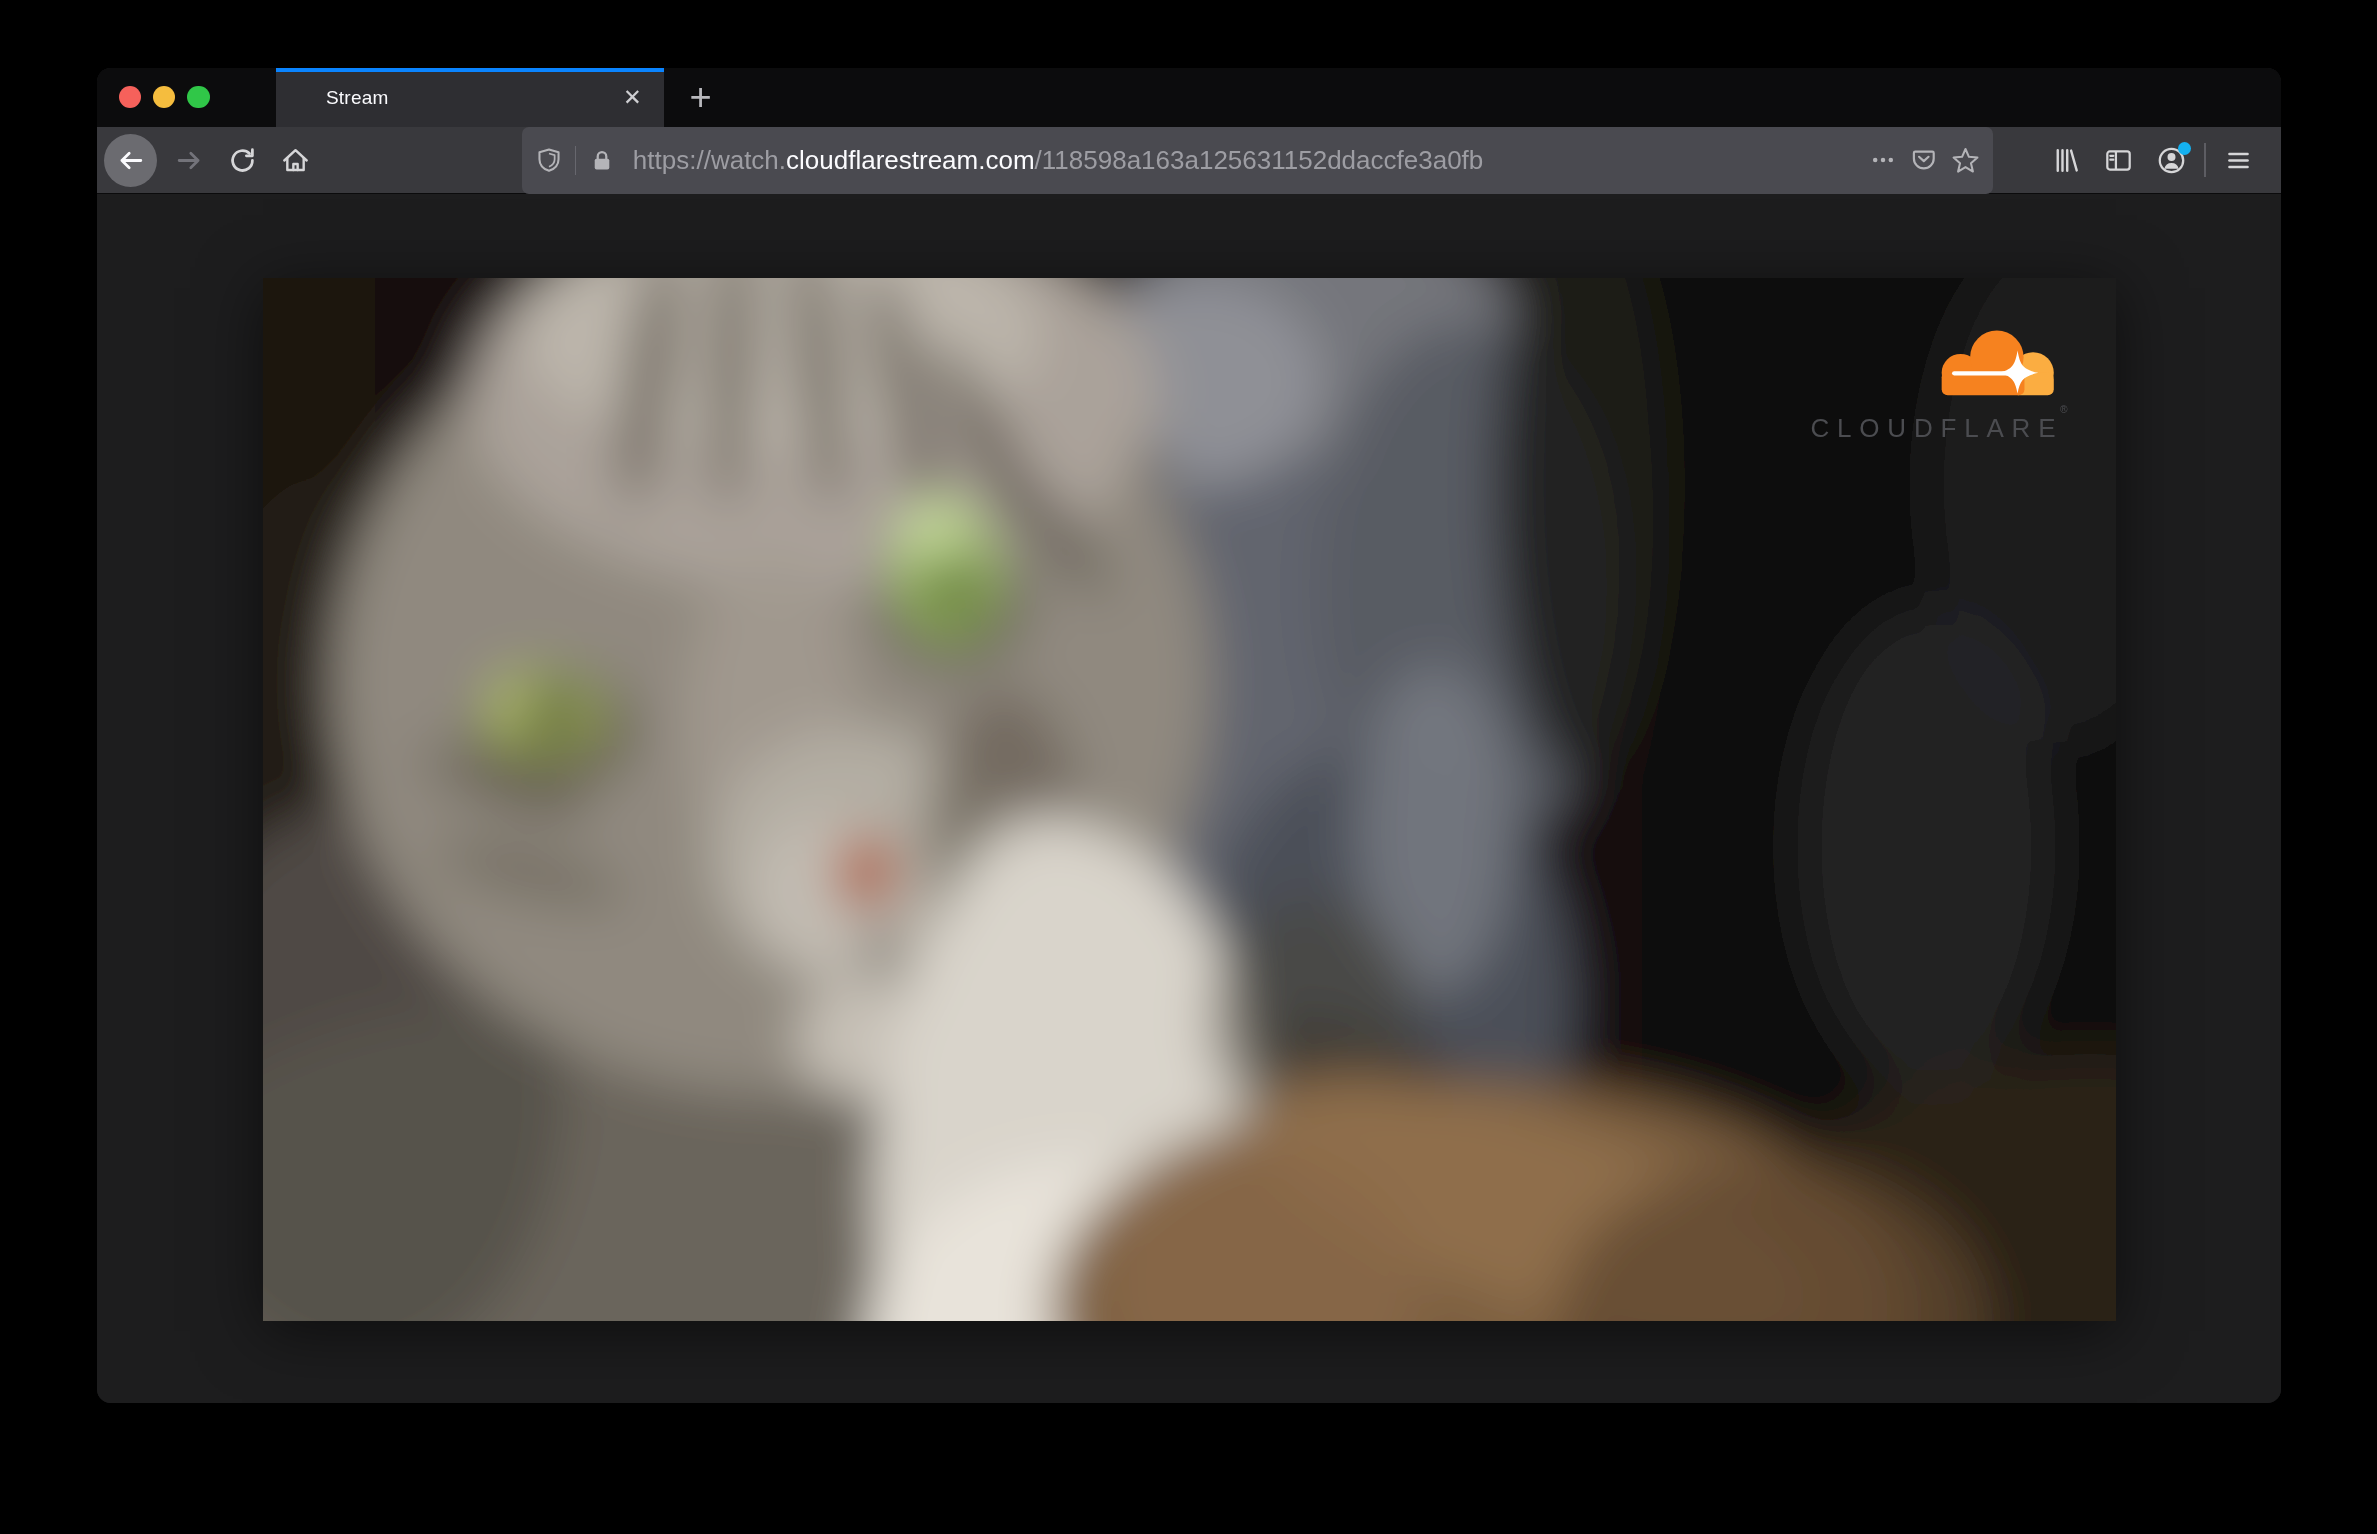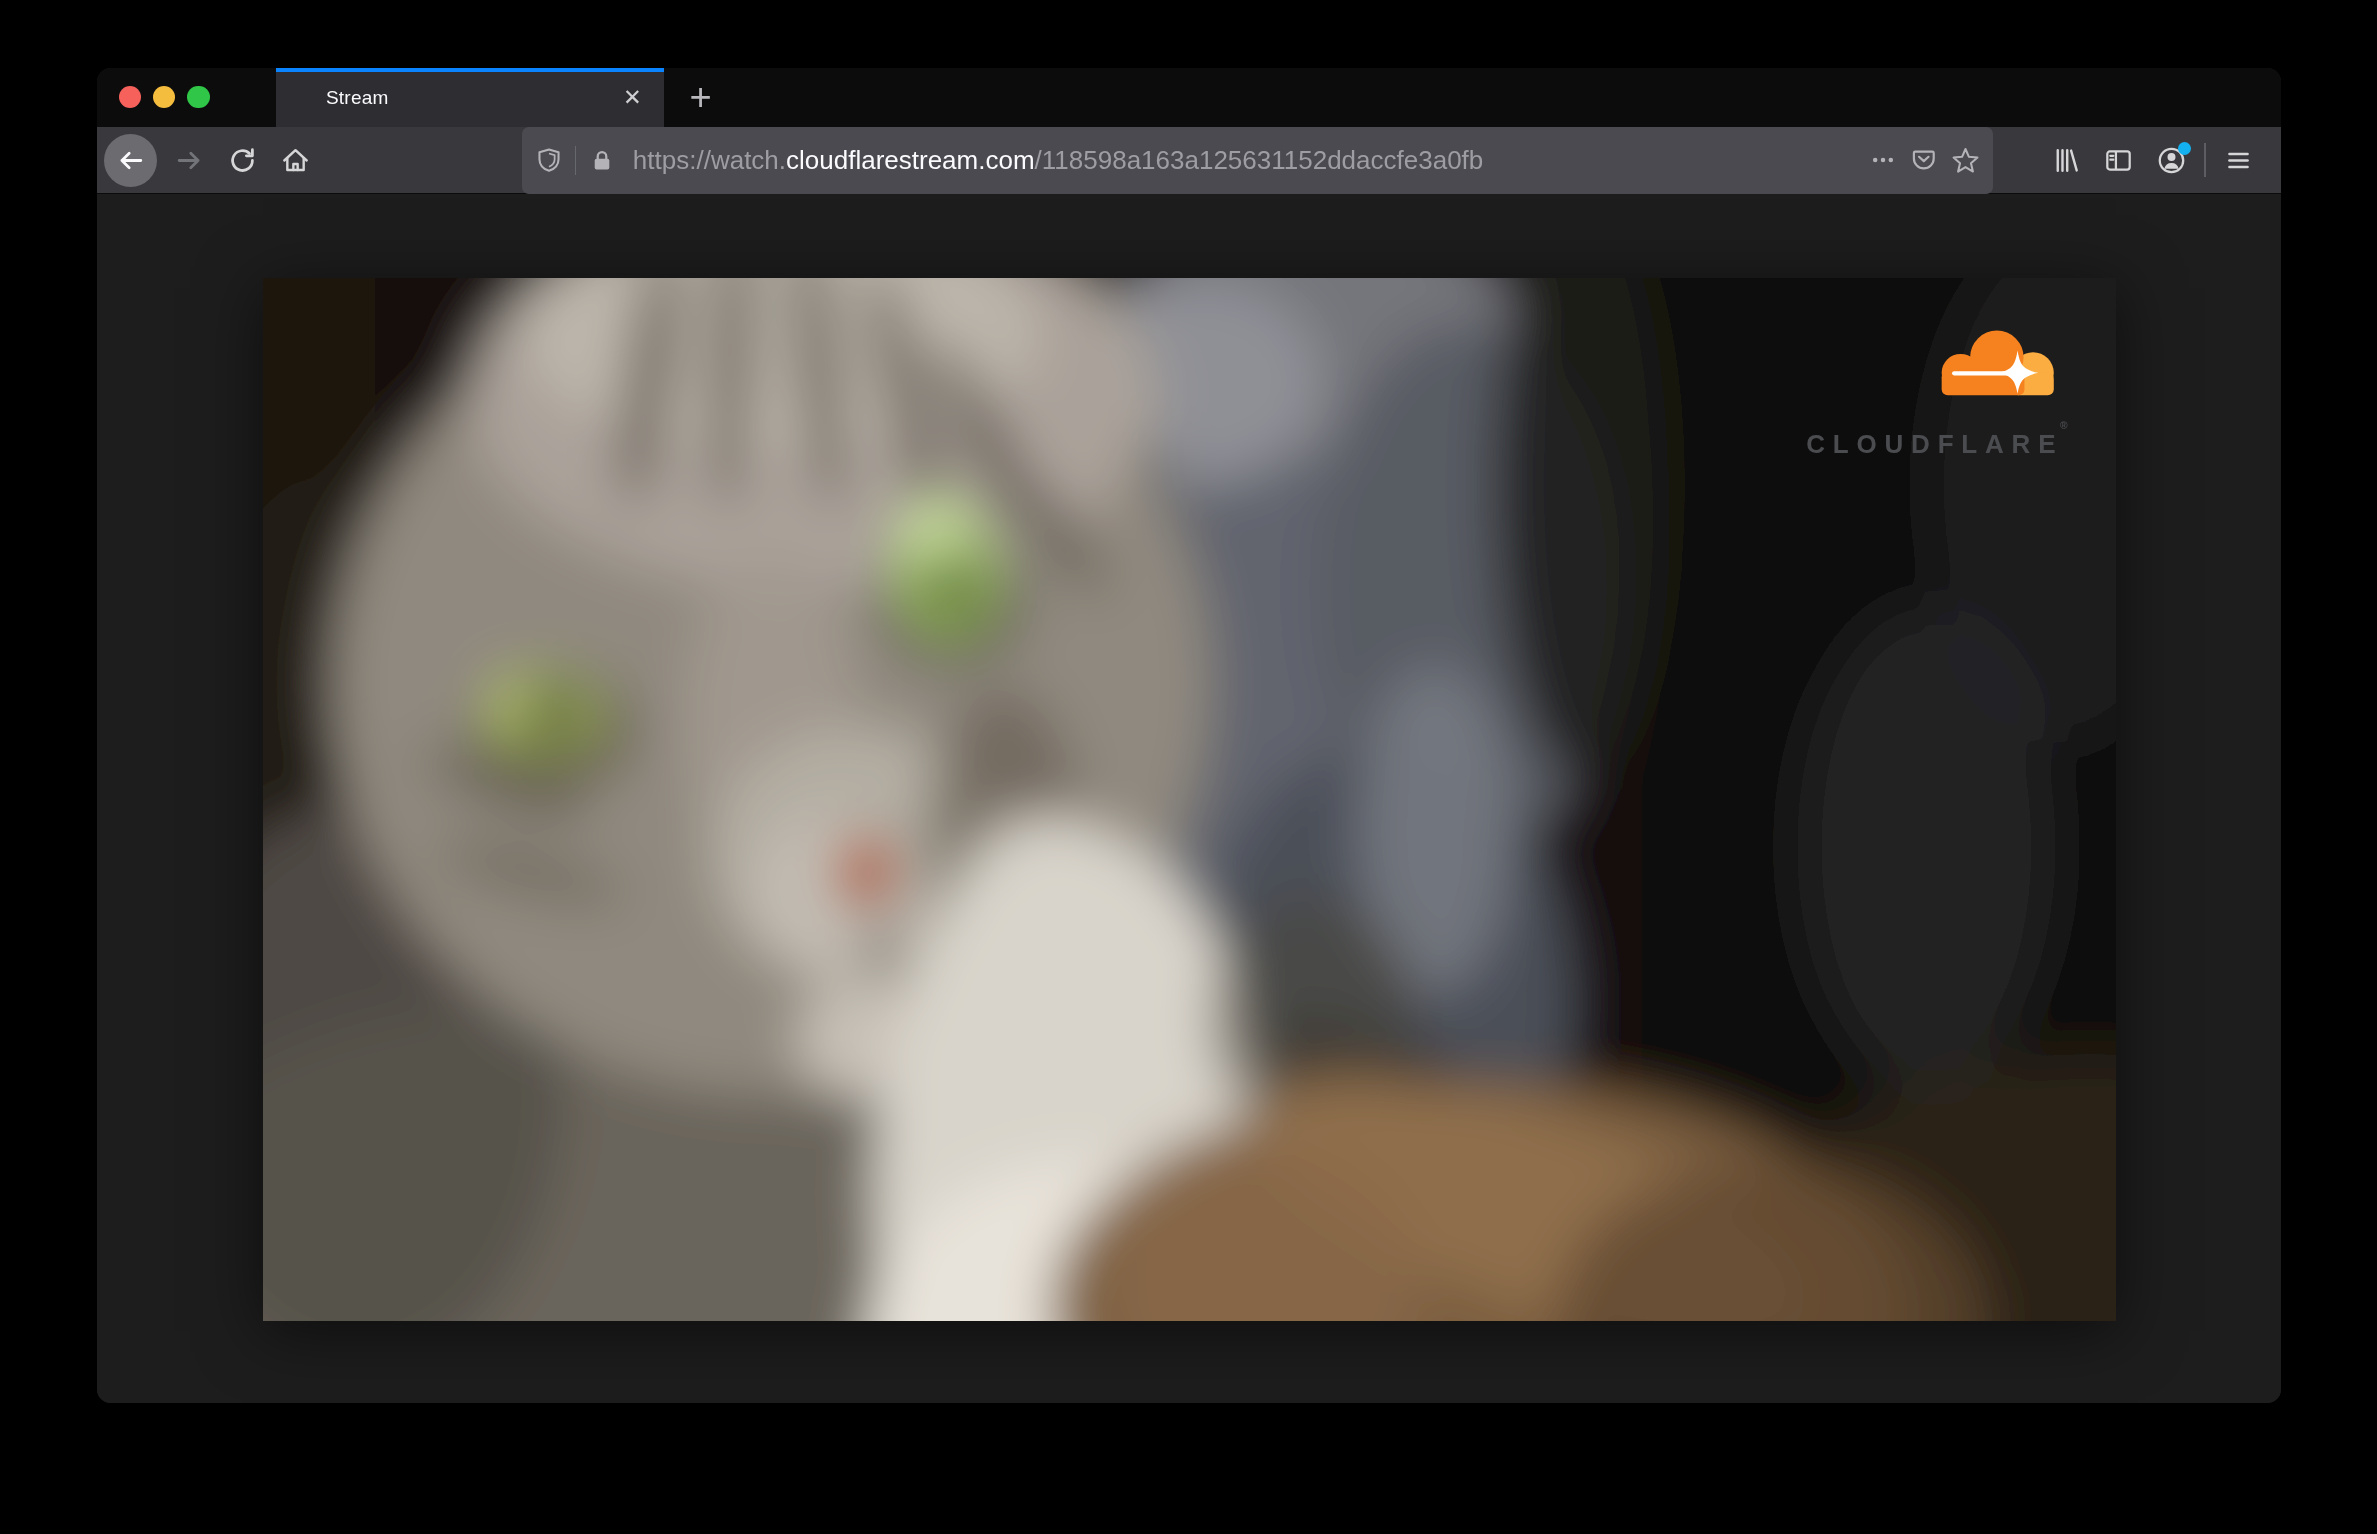--- a/index.html
+++ b/index.html
@@ -54,21 +54,21 @@
   .acct .dot{position:absolute;right:0.9px;top:2.6px;width:13px;height:13px;border-radius:50%;
     background:var(--notify_blue);}
   
   .content{height:1208px;background:var(--content_bg);}
   .player{position:relative;width:1853px;height:1043px;margin:84px auto 0;background:#000;
     overflow:hidden;box-shadow:0 10.3px 60px rgba(0,0,0,.55);}
   .player svg.cat{position:absolute;inset:0;width:100%;height:100%;}
   .cf-logo{position:absolute;top:50px;right:48px;width:284px;display:flex;
     flex-direction:column;align-items:flex-end;}
   .cf-logo .cloud{width:140px;height:69px;margin-right:1.7px;}
-  .cf-wordmark{margin-top:23px;font-size:26px;font-weight:700;letter-spacing:7.8px;
+  .cf-wordmark{margin-top:7px;font-size:26px;font-weight:400;letter-spacing:7.8px;
     color:var(--brand_text);white-space:nowrap;}
   .cf-wordmark .mark{font-size:10.3px;vertical-align:24px;letter-spacing:0;margin-left:-3.4px;}
 </style>
 </head>
 <body>
 
 <div class="window">
 
   <div class="titlebar">
     <div class="traffic">

